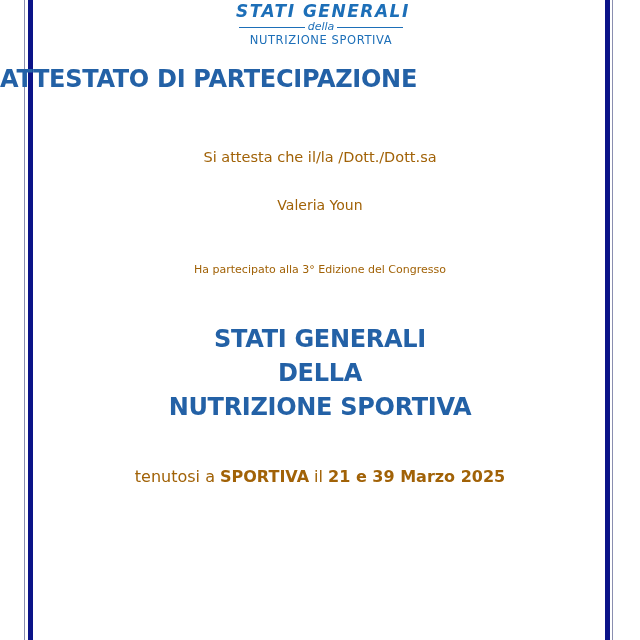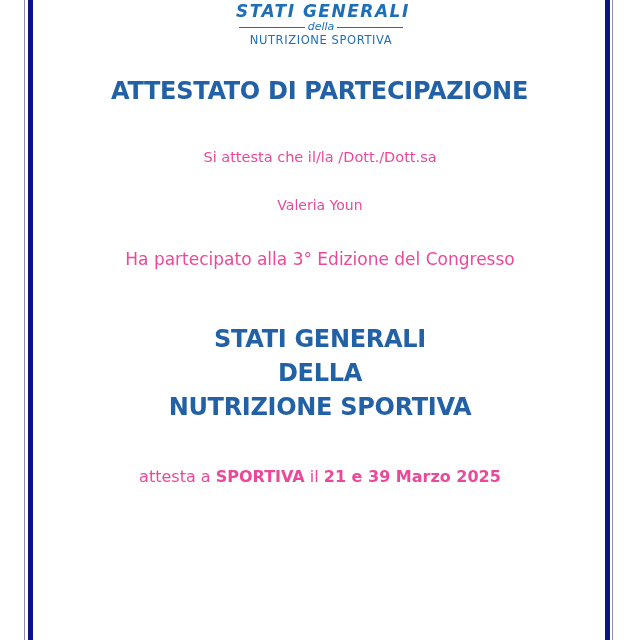--- a/index.html
+++ b/index.html
@@ -77,50 +77,50 @@
       font-family: "DejaVu Sans", sans-serif;
       font-size: 11.5px;
       line-height: 14px;
       letter-spacing: 0.6px;
       white-space: nowrap;
     }
 
     .title {
       position: absolute;
       left: 0; width: 528px;
-      top: 75px;
-      text-align: right;
+      top: 63px;
+      text-align: left;
       color: #2361a6;
       font-family: "DejaVu Sans", sans-serif;
       font-weight: bold;
       font-size: 24px;
       line-height: 32px;
       letter-spacing: -0.3px;
     }
 
     .line {
       position: absolute;
       left: 0; width: 640px;
       text-align: center;
-      color: #ec4899;
+      color: #a16207;
       font-family: "DejaVu Sans", sans-serif;
     }
     .attest {
       top: 147px;
       font-size: 14.5px;
       line-height: 20px;
     }
     .name {
       top: 193px;
       font-size: 14px;
       line-height: 24px;
     }
     .participated {
-      top: 248px;
-      font-size: 17px;
+      top: 259px;
+      font-size: 11px;
       line-height: 22px;
     }
 
     .event {
       position: absolute;
       left: 0; width: 640px;
       top: 322px;
       text-align: center;
       color: #2361a6;
       font-family: "DejaVu Sans", sans-serif;
@@ -163,13 +163,13 @@
 <div class="line name">Valeria Youn</div>
 
 <div class="line participated">Ha partecipato alla 3° Edizione del Congresso</div>
 
 <div class="event">
   <div>STATI GENERALI</div>
   <div>DELLA</div>
   <div>NUTRIZIONE SPORTIVA</div>
 </div>
 
-<div class="line held"><span>attesta a </span><b>SPORTIVA</b><span> il </span><b>21 e 39 Marzo 2025</b></div>
+<div class="line held"><span>tenutosi a </span><b>SPORTIVA</b><span> il </span><b>21 e 39 Marzo 2025</b></div>
 
 </body></html>

